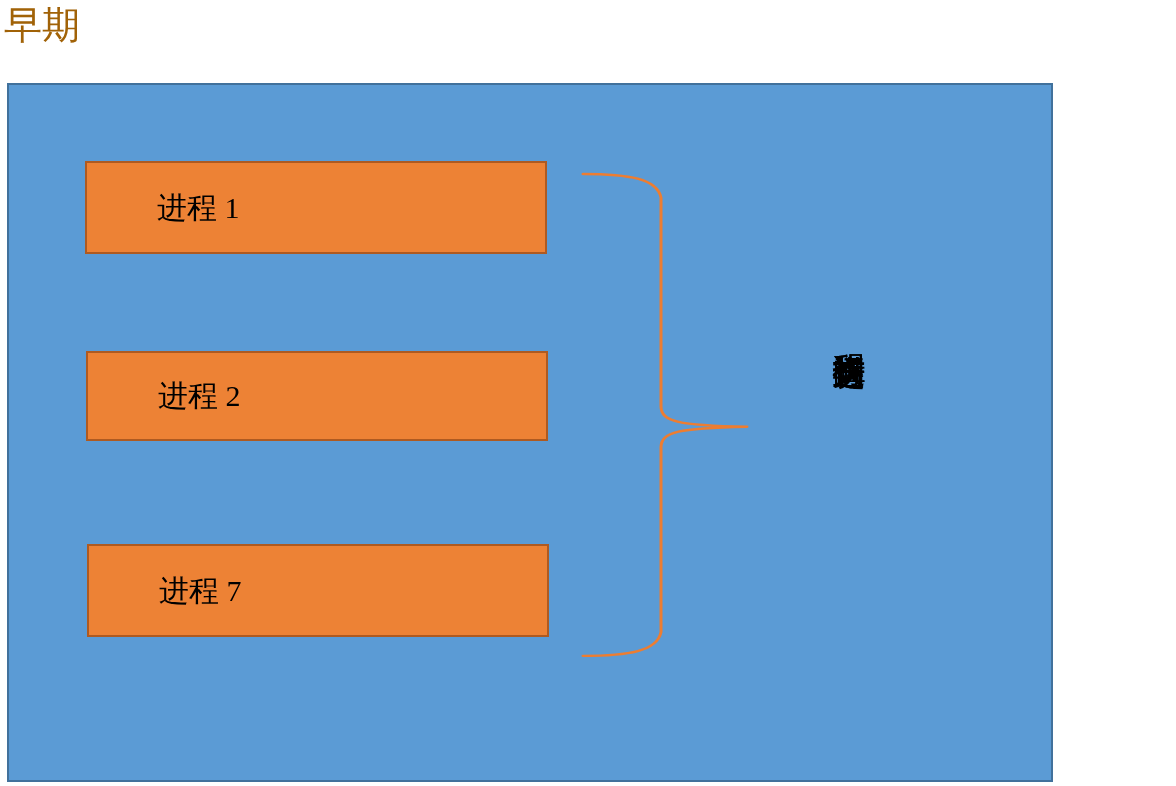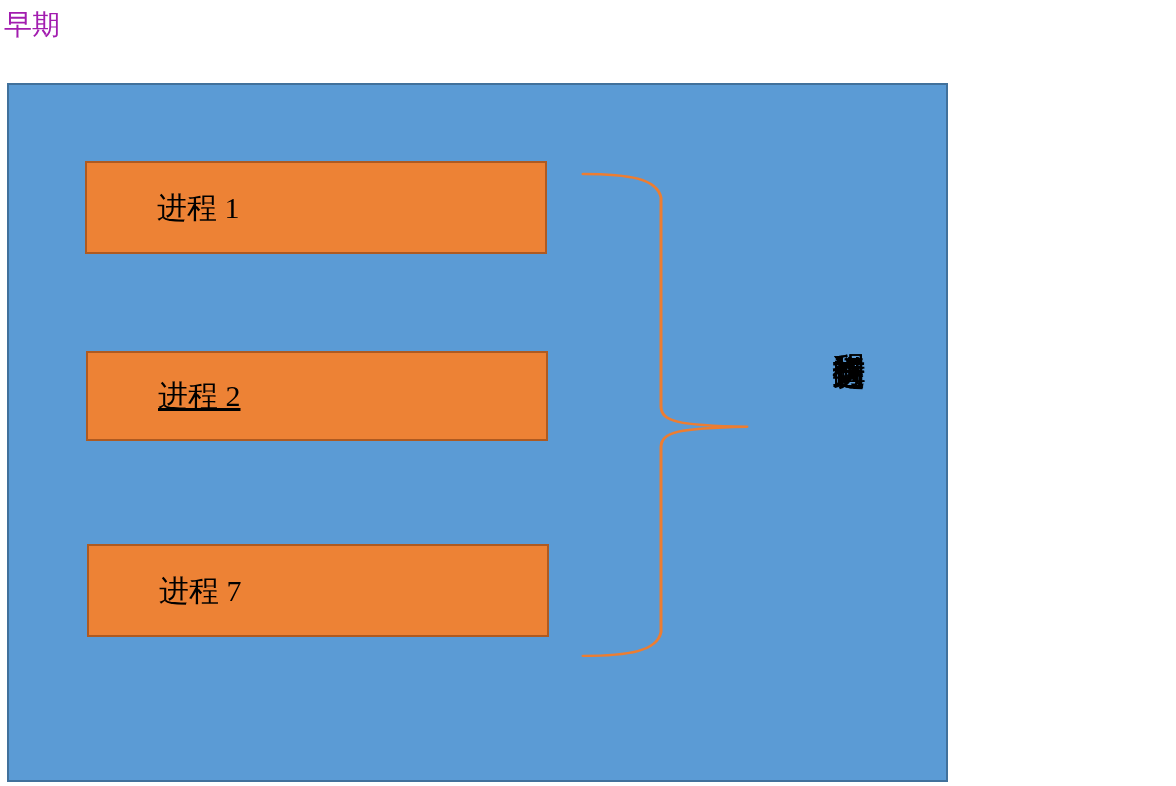--- a/index.html
+++ b/index.html
@@ -16,33 +16,33 @@
     font-family: "Liberation Serif", "DejaVu Serif", serif;
     -webkit-font-smoothing: antialiased;
   }
 
   
   #slide-title {
     position: absolute;
     left: 4px;
     top: 2px;
     font-family: "Liberation Serif", "DejaVu Serif", serif;
-    font-size: 28px;
+    font-size: 38px;
     line-height: 46px;
-    color: #a21caf;
+    color: #a16207;
     letter-spacing: 0px;
     white-space: pre;
   }
 
   
   #blue-panel {
     position: absolute;
     left: 7px;
     top: 83px;
-    width: 941px;
+    width: 1046px;
     height: 699px;
     box-sizing: border-box;
     background: #5B9BD5;
     border: 2px solid #41719C;
   }
 
   
   .process-box {
     position: absolute;
     box-sizing: border-box;
@@ -54,21 +54,21 @@
   .process-box .process-label {
     font-family: "Liberation Serif", "DejaVu Serif", serif;
     font-size: 30px;
     line-height: 34px;
     color: #000000;
     padding-left: 70px;
     white-space: pre;
   }
 
   #process-box-1 { left: 76px;  top: 76px;  width: 462px; height: 93px; }
-  #process-box-2 { left: 77px;  top: 266px; width: 462px; height: 90px; text-decoration: underline; }
+  #process-box-2 { left: 77px;  top: 266px; width: 462px; height: 90px; }
   #process-box-3 { left: 78px;  top: 459px; width: 462px; height: 93px; }
 
   
   #brace-wrap {
     position: absolute;
     left: 560px;
     top: 70px;
     width: 200px;
     height: 520px;
     pointer-events: none;

